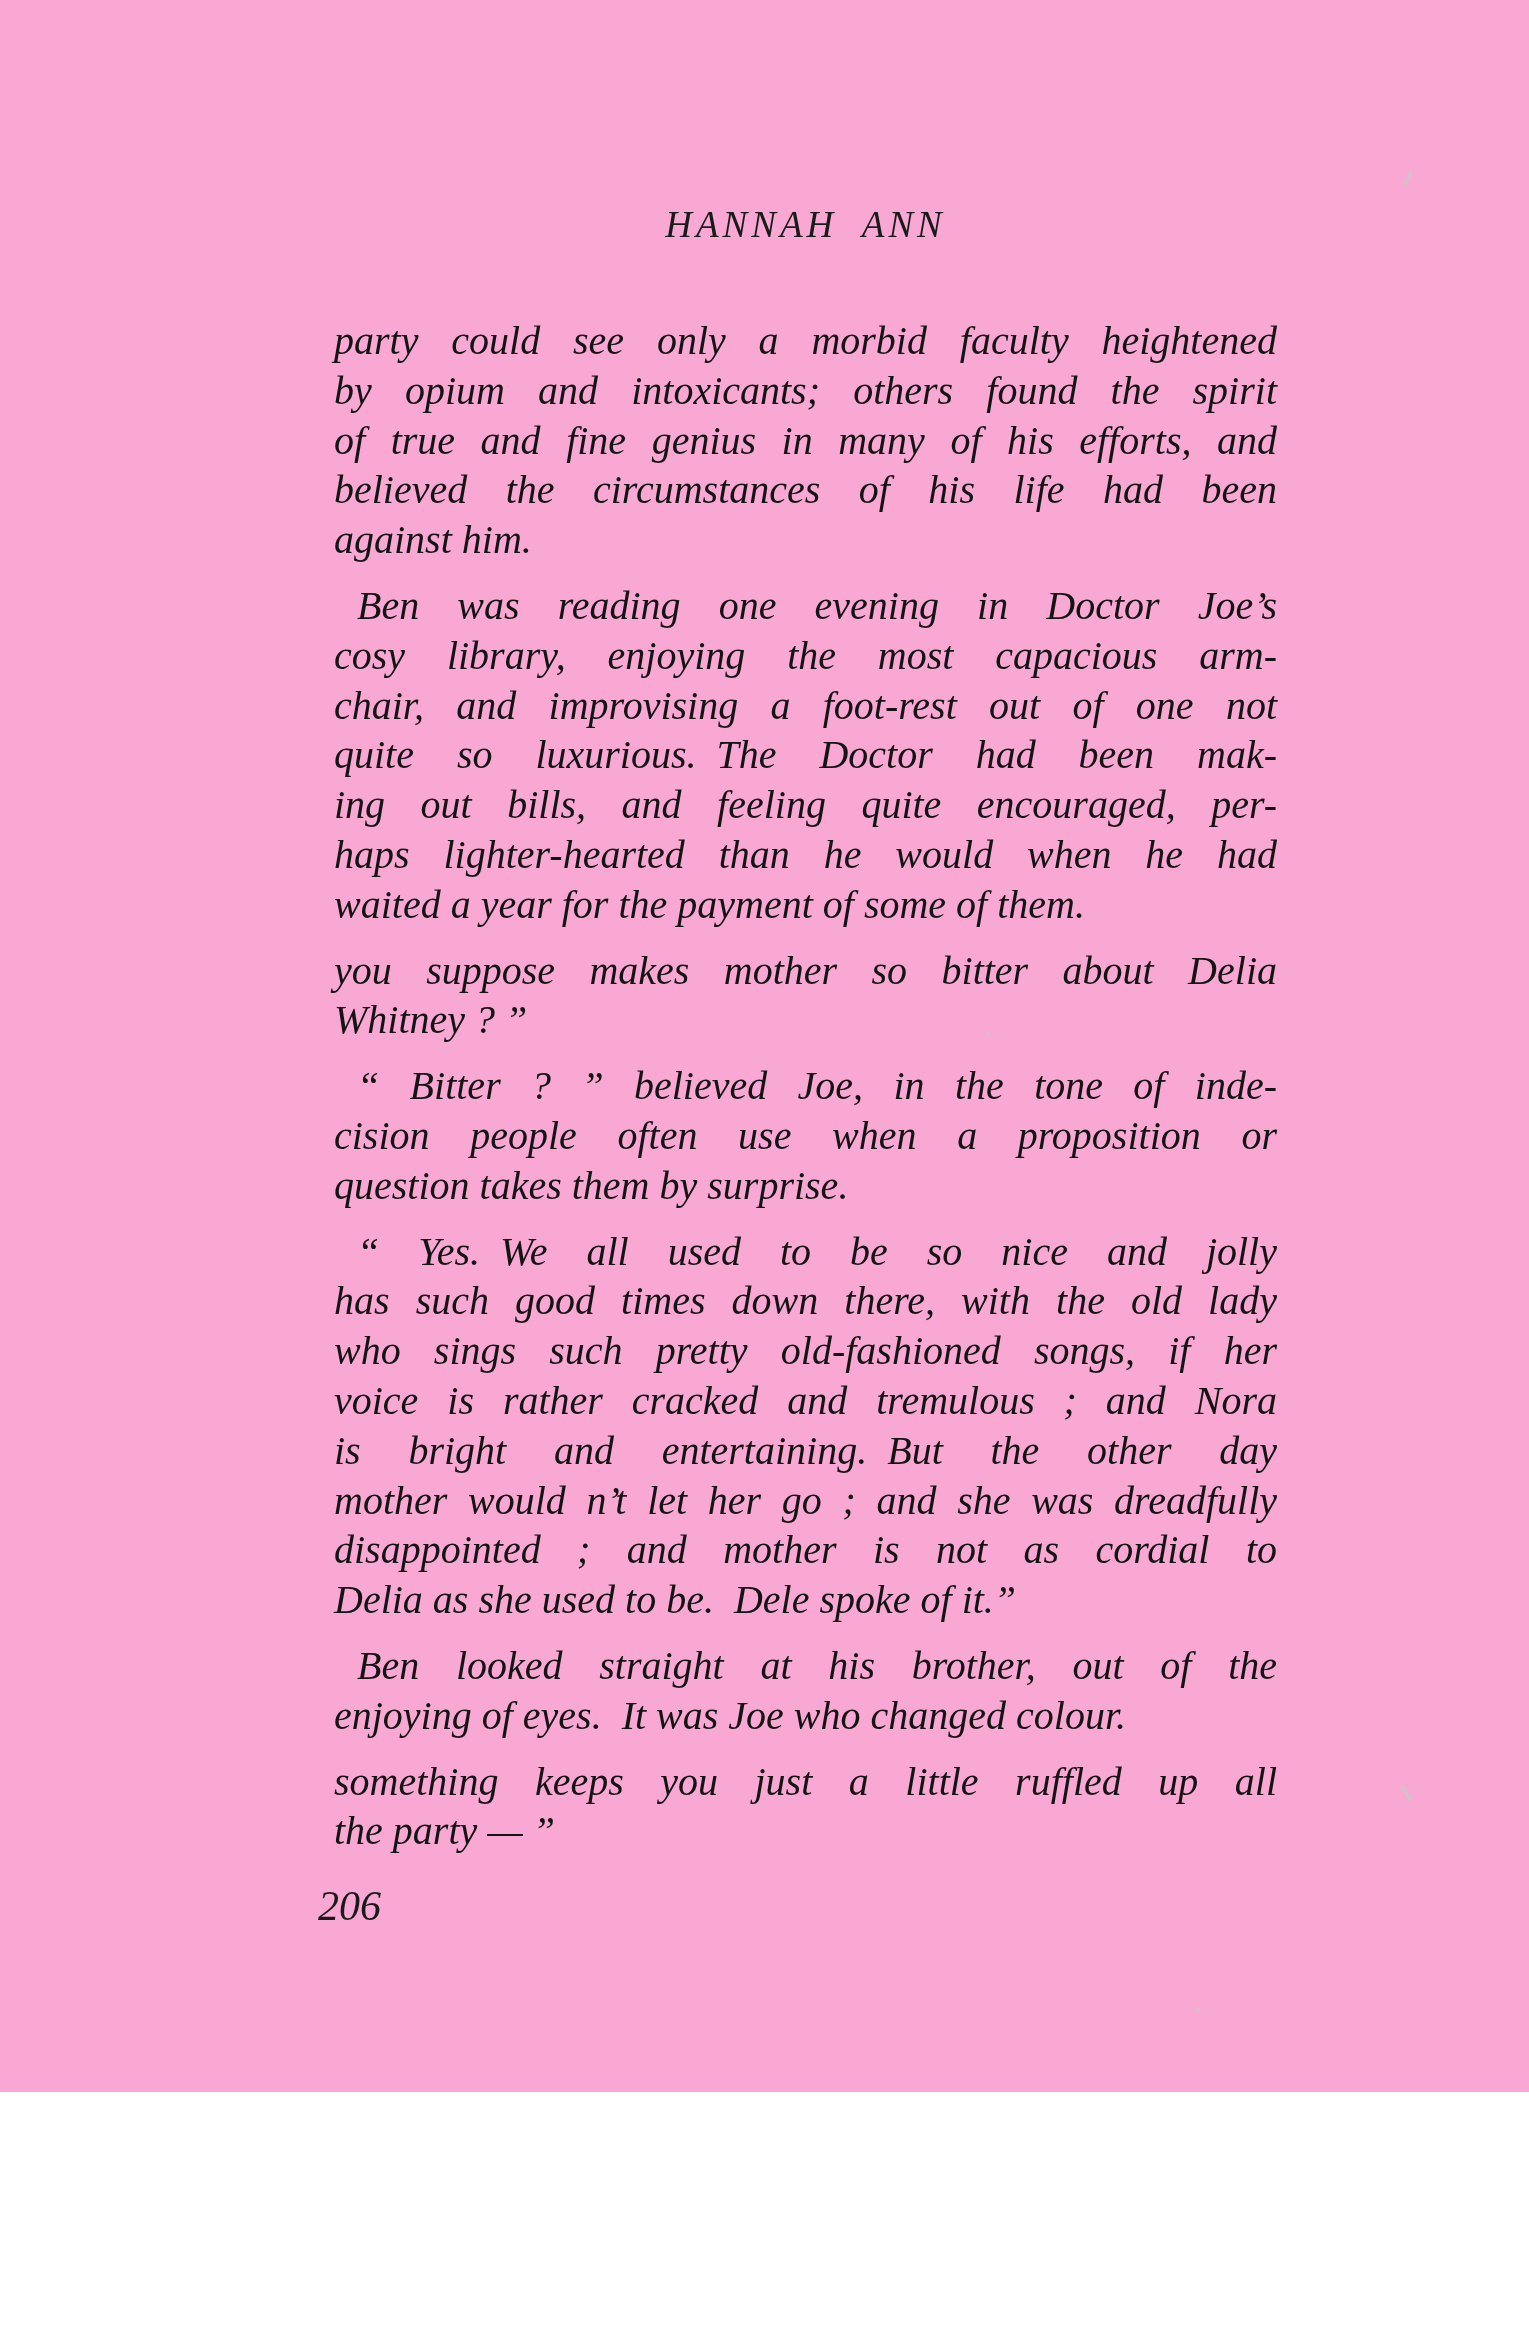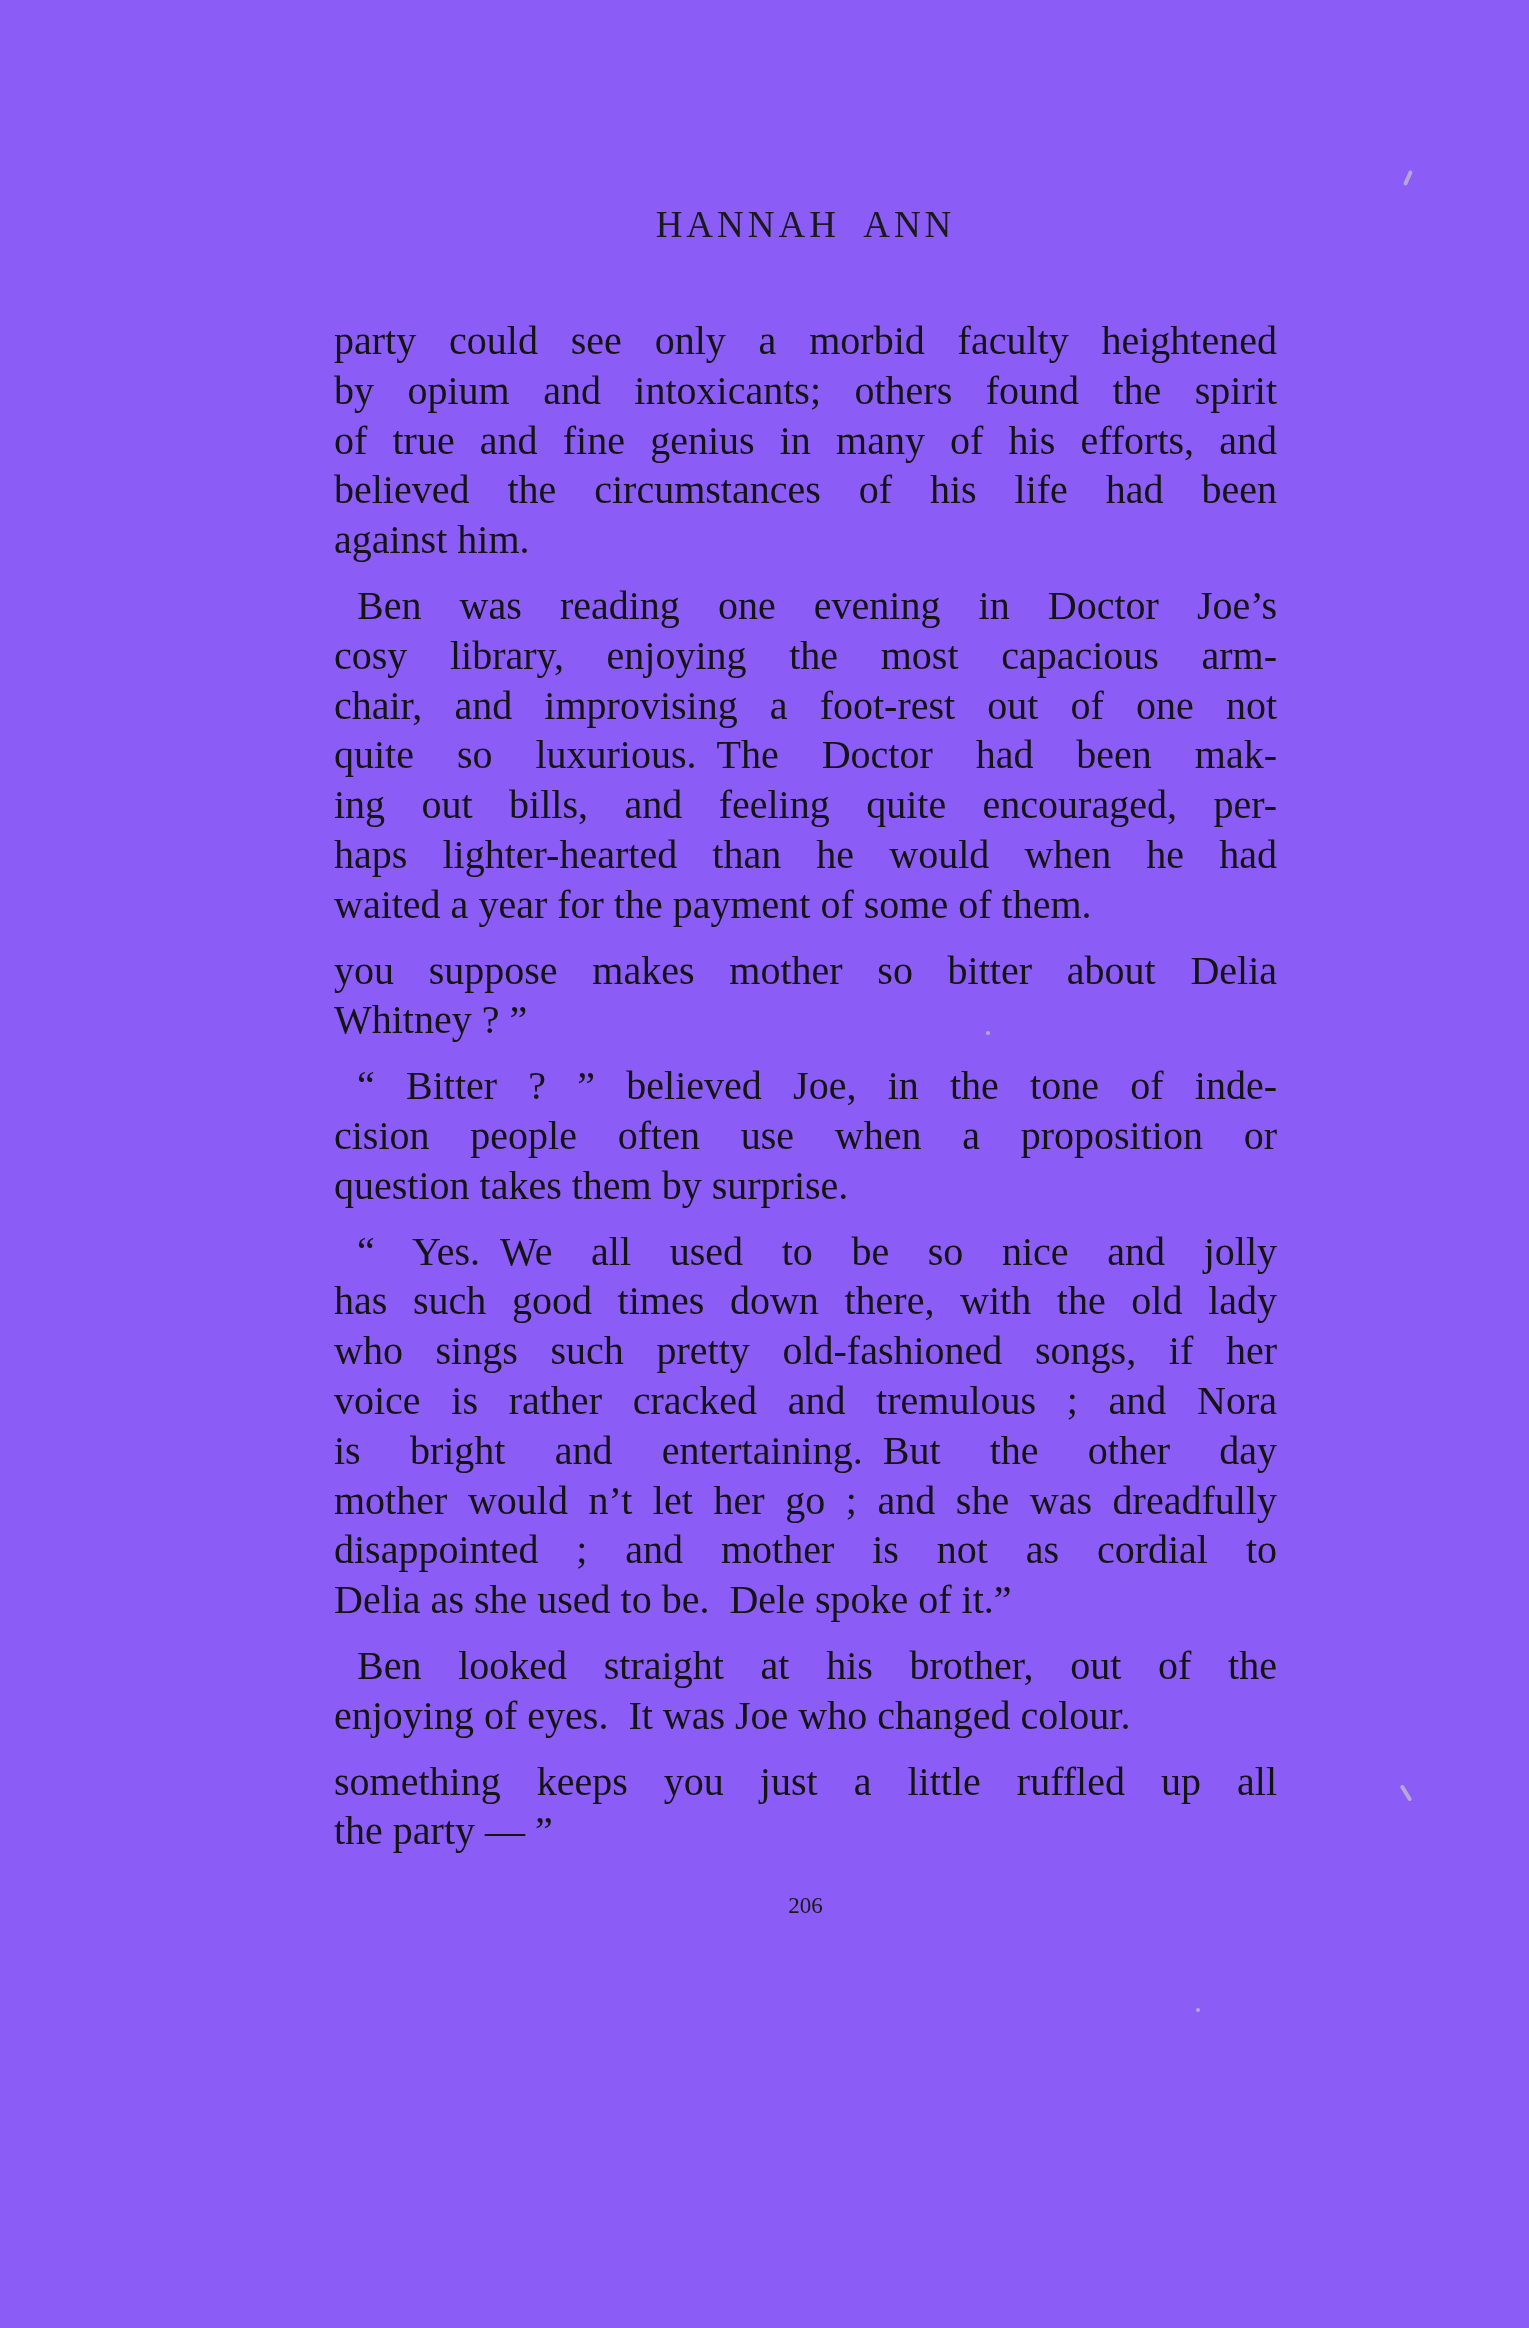--- a/index.html
+++ b/index.html
@@ -3,25 +3,26 @@
 <meta charset="utf-8">
 <style>
   html, body {
     margin: 0;
     padding: 0;
     background: #ffffff;
   }
   .page {
     position: relative;
     width: 1529px;
-    height: 2328px;
-    background: #8b5cf6;
+    height: 2092px;
+    background: #f9a8d4;
     overflow: hidden;
     font-family: "Liberation Serif", serif;
     color: #151515;
+    font-style: italic;
   }
   .running-head {
     position: absolute;
     top: 203px;
     left: 318px;
     width: 975px;
     text-align: center;
     font-size: 37px;
     line-height: 44px;
     letter-spacing: 4px;
@@ -47,22 +48,21 @@
     text-align-last: left;
   }
   .line.indent {
     text-indent: 23px;
   }
   .folio {
     position: absolute;
     top: 1886px;
     left: 318px;
     width: 975px;
-    text-align: center;
-    font-size: 23px;
+    font-size: 42px;
     line-height: 40px;
     color: #1a1a1a;
   }
   
   .artifact {
     position: absolute;
     background: #c9c9c9;
     opacity: 0.7;
   }
   .artifact.mark-1 { left: 1406px; top: 170px;  width: 4px; height: 16px; transform: rotate(24deg); border-radius: 2px; }

